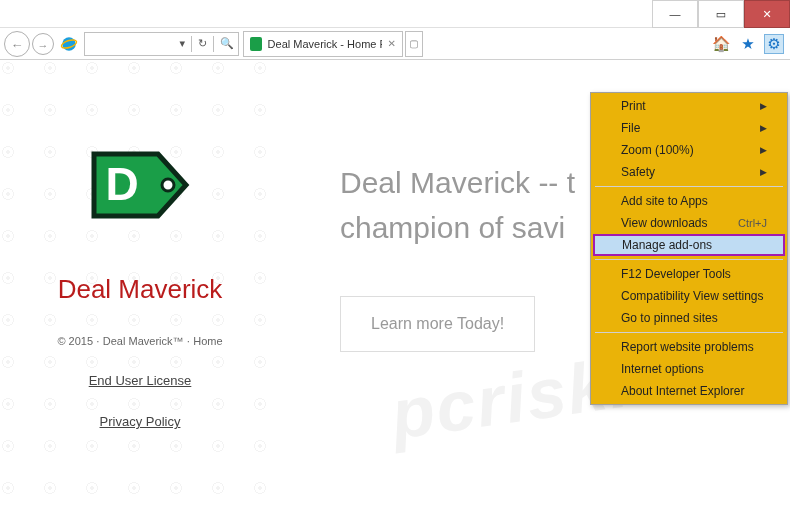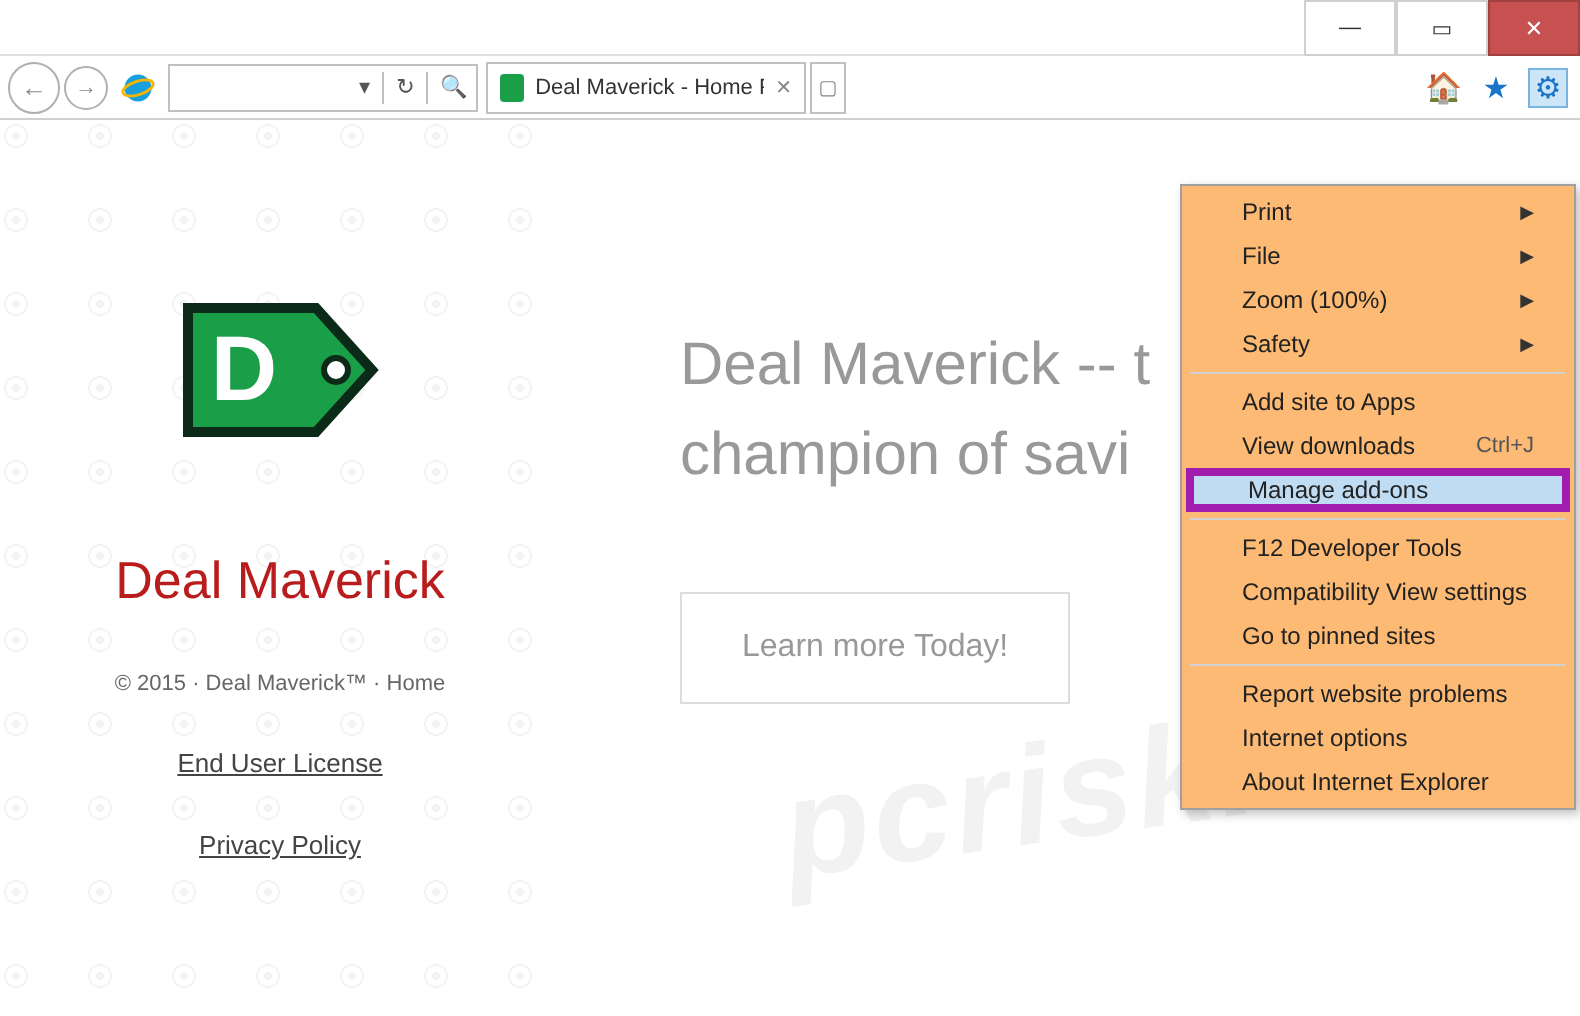--- a/index.html
+++ b/index.html
@@ -41,23 +41,23 @@
     .footer-link { display: block; font-size: 13px; color: #444; text-decoration: underline; margin: 26px 0; }
 
     .main { flex: 1; padding: 100px 30px 30px 60px; }
     .headline { font-size: 30px; color: #999; font-weight: 300; line-height: 1.5; }
     .cta { display: inline-block; margin-top: 46px; padding: 18px 30px; border: 1px solid #ddd; color: #999; font-size: 16px; }
 
     
     .watermark { position: absolute; right: 10px; bottom: 80px; font-size: 70px; font-weight: 700; color: #f2f2f2; letter-spacing: 2px; transform: rotate(-8deg); z-index: 0; pointer-events: none; font-style: italic; }
 
     
-    .menu { position: absolute; top: 32px; right: 2px; width: 198px; background: #fdba74; border: 1px solid #a0a0a0; box-shadow: 2px 2px 5px rgba(0,0,0,.25); padding: 2px; z-index: 100; }
+    .menu { position: absolute; top: 32px; right: 2px; width: 198px; background: #eab308; border: 1px solid #a0a0a0; box-shadow: 2px 2px 5px rgba(0,0,0,.25); padding: 2px; z-index: 100; }
     .menu-item { height: 22px; display: flex; align-items: center; justify-content: space-between; padding: 0 18px 0 28px; font-size: 12px; color: #222; }
-    .menu-item.hover { background: #bfdcf3; border: 4px solid #a21caf; padding: 0 17px 0 27px; height: 22px; }
+    .menu-item.hover { background: #bfdcf3; border: 2px solid #a21caf; padding: 0 17px 0 27px; height: 22px; }
     .menu-sep { height: 1px; background: #d0d0d0; margin: 3px 2px; }
     .menu-arrow { font-size: 9px; color: #333; }
     .shortcut { color: #555; font-size: 11px; }
   </style>
 </head>
 <body>
 
 <div class="titlebar">
   <div class="win-btn min">—</div>
   <div class="win-btn max">▭</div>

